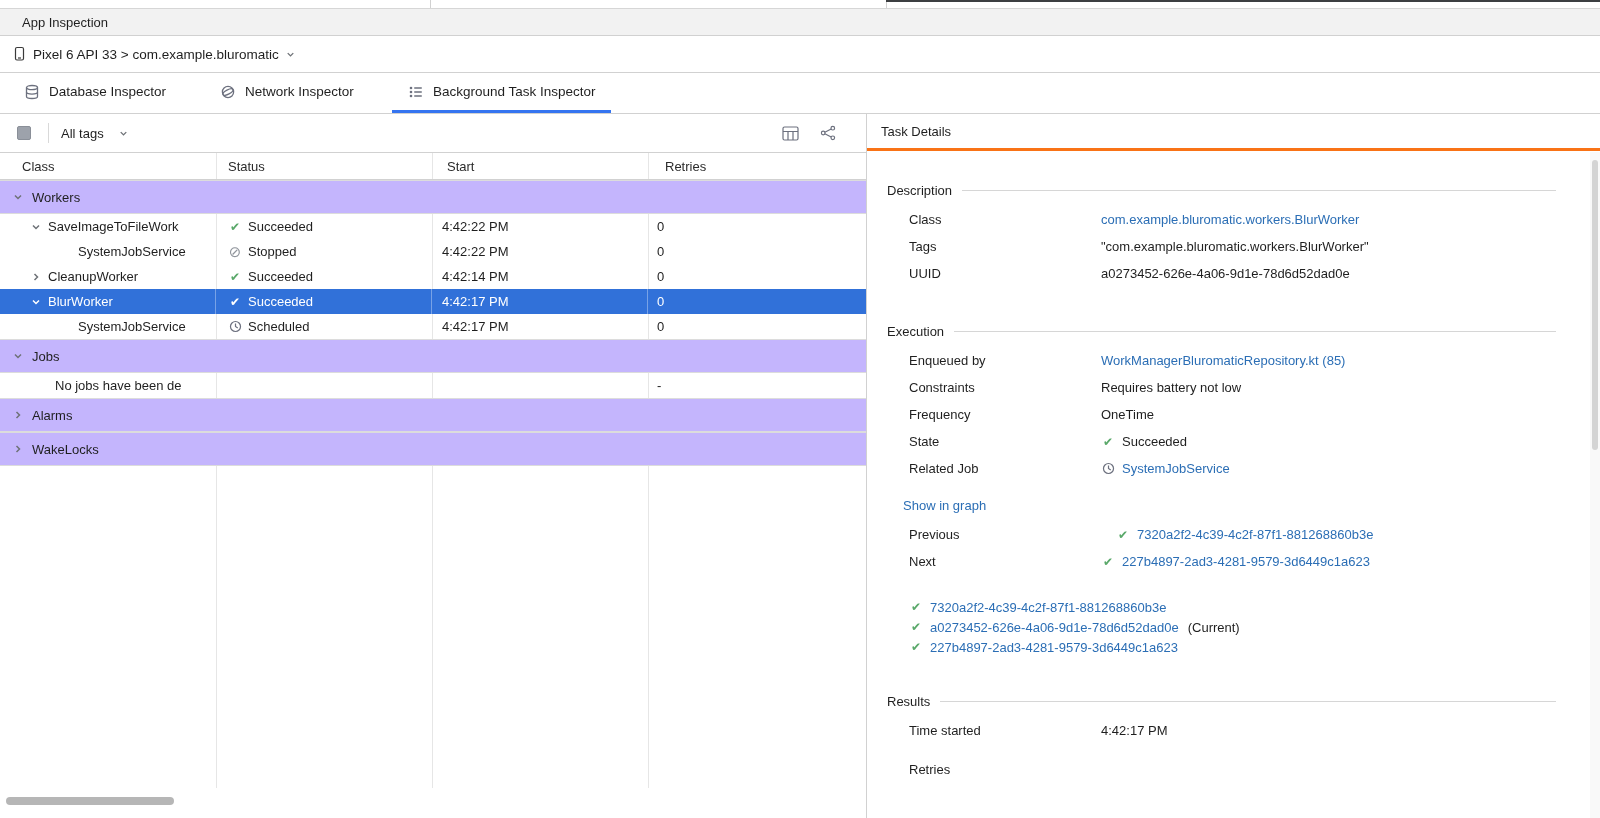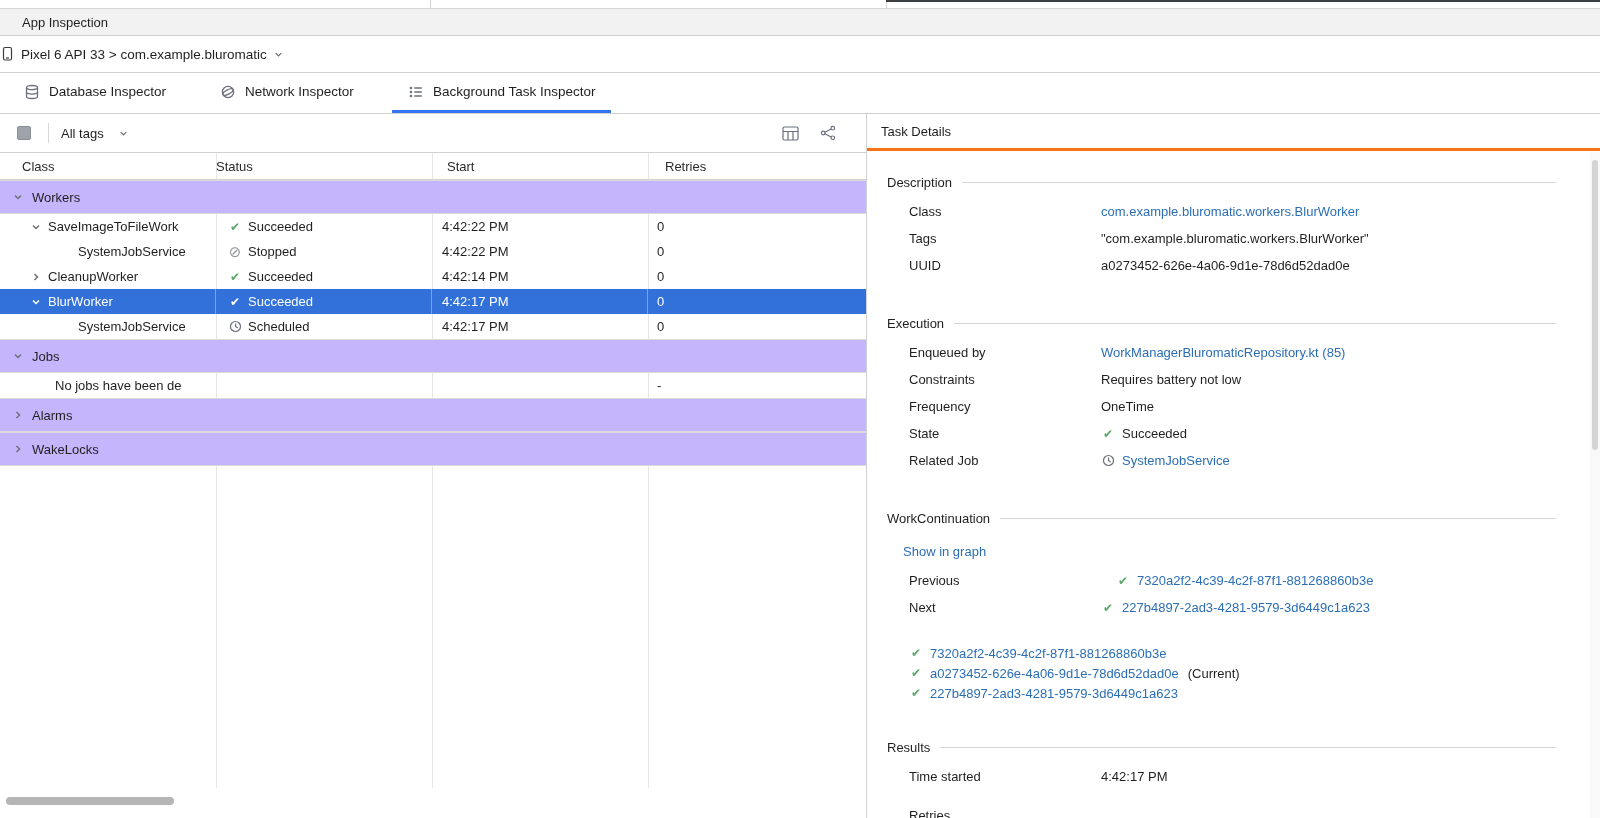--- a/index.html
+++ b/index.html
@@ -10,21 +10,21 @@
   .top-strip{position:absolute;left:0;top:0;width:1600px;height:8px;background:#fff;}
   .ts-v1{position:absolute;left:430px;top:0;width:1px;height:8px;background:#d1d1d1;}
   .ts-v2{position:absolute;left:886px;top:0;width:1px;height:8px;background:#d1d1d1;}
   .ts-dark{position:absolute;left:886px;top:0;width:714px;height:2px;background:#3c3f41;}
 
   .appinsp-bar{position:absolute;left:0;top:8px;width:1600px;height:28px;background:#f2f2f2;
     border-top:1px solid #d6d6d6;border-bottom:1px solid #d1d1d1;display:flex;align-items:center;
     padding-left:22px;box-sizing:border-box;}
 
   .device-bar{position:absolute;left:0;top:36px;width:1600px;height:37px;border-bottom:1px solid #d1d1d1;
-    display:flex;align-items:center;box-sizing:border-box;background:#fff;}
+    display:flex;align-items:center;padding-left:12px;box-sizing:border-box;background:#fff;}
   .device-select{display:flex;align-items:center;gap:6px;cursor:pointer;font-size:13.5px;}
 
   .tabs-bar{position:absolute;left:0;top:73px;width:1600px;height:41px;border-bottom:1px solid #d1d1d1;
     display:flex;align-items:stretch;padding-left:8px;box-sizing:border-box;background:#fff;}
   .tab{display:flex;align-items:center;gap:9px;padding:0 16px;margin-right:22px;font-size:13.5px;
     border-bottom:3px solid transparent;box-sizing:border-box;cursor:pointer;}
   .tab.active{border-bottom-color:var(--accent,#3574f0);}
   .tab svg{flex:none;}
 
   
@@ -34,21 +34,21 @@
   .stop-square{width:12px;height:12px;background:#9da2ab;border:1px solid #8a8f98;border-radius:2px;display:inline-block;}
   .tb-sep{width:1px;height:20px;background:#d9d9d9;}
   .filter-select{display:flex;align-items:center;gap:14px;cursor:pointer;}
   .tb-right{margin-left:auto;display:flex;align-items:center;gap:14px;}
   .tb-icon{display:flex;align-items:center;justify-content:center;width:24px;height:24px;border-radius:4px;cursor:pointer;}
 
   .col-header{position:absolute;left:0;top:38px;width:100%;height:28px;border-top:1px solid #d1d1d1;
     border-bottom:1px solid #d1d1d1;display:grid;grid-template-columns:216px 216px 216px 1fr;box-sizing:border-box;z-index:2;}
   .col-h{display:flex;align-items:center;overflow:hidden;white-space:nowrap;color:#2b2b2b;}
   .ch-class{padding-left:22px;}
-  .ch-status{}
+  .ch-status{padding-left:12px;}
   .ch-start{padding-left:15px;}
   .ch-retries{padding-left:17px;}
 
   .vline{position:absolute;top:38px;bottom:30px;width:1px;background:#e6e6e6;z-index:0;}
   .vl1{left:216px;} .vl2{left:432px;} .vl3{left:648px;}
 
   .rows{position:absolute;left:0;top:66px;right:0;bottom:0;}
   .group-row{position:absolute;left:0;right:0;height:34px;background:#c4b5fd;border-top:1px solid #dcdcdc;
     border-bottom:1px solid #dcdcdc;display:flex;align-items:center;padding-left:12px;box-sizing:border-box;
     gap:8px;z-index:2;cursor:pointer;}
@@ -71,21 +71,21 @@
   .tree-arrow{display:inline-flex;align-items:center;justify-content:center;width:12px;height:12px;color:#6e7277;flex:none;}
   .st-check{color:var(--success-green,#59a869);font-size:12px;line-height:1;width:14px;text-align:center;flex:none;}
   .st-stopped{color:#8f949b;font-size:15px;line-height:1;width:14px;text-align:center;flex:none;}
   .st-clock{display:inline-flex;width:14px;justify-content:center;color:#6c707e;flex:none;}
 
   .h-scrollbar{position:absolute;left:6px;bottom:13px;width:168px;height:8px;border-radius:4px;background:#b6b6b6;z-index:4;}
 
   
   .right-panel{position:absolute;left:866px;top:114px;right:0;bottom:0;border-left:1px solid #d1d1d1;box-sizing:border-box;background:#fff;}
   .rp-header{height:37px;border-bottom:3px solid #f97316;display:flex;align-items:center;padding-left:14px;box-sizing:border-box;}
-  .rp-body{position:absolute;top:38px;left:0;right:0;bottom:0;overflow:hidden;padding:20px 44px 0 20px;box-sizing:border-box;}
+  .rp-body{position:absolute;top:38px;left:0;right:0;bottom:0;overflow:hidden;padding:28px 44px 0 20px;box-sizing:border-box;}
 
   .sec{display:flex;align-items:center;height:20px;margin-top:34px;margin-bottom:6px;}
   .sec.first{margin-top:0;}
   .sec-label{white-space:nowrap;}
   .rule{flex:1;height:1px;background:#d6d6d6;margin-left:10px;}
 
   .kv{display:flex;align-items:center;min-height:27px;margin-left:22px;}
   .kv .k{width:192px;flex:none;}
   .kv .v{display:flex;align-items:center;gap:7px;white-space:nowrap;}
   .link{color:var(--link-blue,#2b6eb5);text-decoration:none;cursor:pointer;}
@@ -434,24 +434,20 @@
           <span class="st-clock">
             <svg width="13" height="13" viewBox="0 0 14 14" fill="none" stroke="currentColor" stroke-width="1.3">
               <circle cx="7" cy="7" r="5.4"></circle>
                 <path d="M7 3.8 V7 l2.4 1.6"></path>
             </svg>
           </span>
           <a class="link">SystemJobService</a>
         </div>
       </div>
 
-      <div class="sec">
-        <span class="sec-label">WorkContinuation</span>
-        <span class="rule"></span>
-      </div>
       <div class="show-graph">
         <a class="link">Show in graph</a>
       </div>
       <div class="kv mt12">
         <div class="k">Previous</div>
         <div class="v">
           <span class="st-check">✔</span>
           <a class="link">7320a2f2-4c39-4c2f-87f1-881268860b3e</a>
         </div>
       </div>

